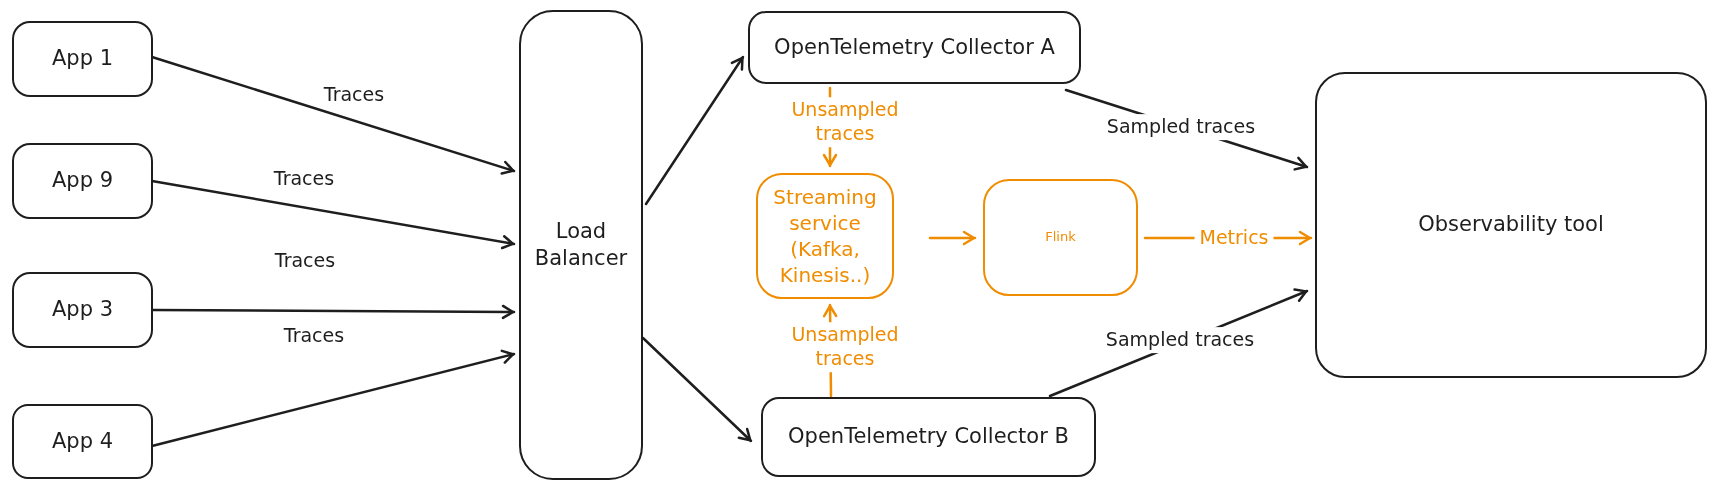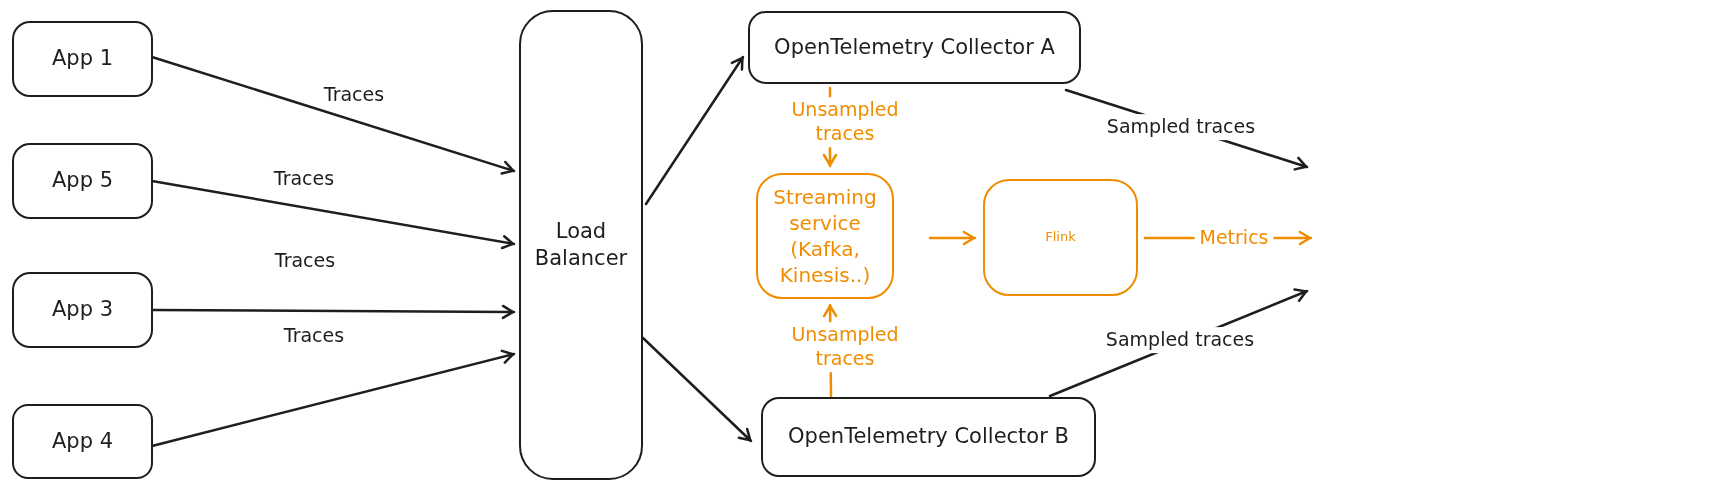--- a/index.html
+++ b/index.html
@@ -78,21 +78,21 @@
     <line class="edge o" x1="830" y1="88" x2="830" y2="166" marker-end="url(#arrow-o)"></line>
     <line class="edge o" x1="831" y1="396" x2="830" y2="305" marker-end="url(#arrow-o)"></line>
     <line class="edge o" x1="930" y1="238" x2="975" y2="238" marker-end="url(#arrow-o)"></line>
     <line class="edge o" x1="1145" y1="238" x2="1311" y2="238" marker-end="url(#arrow-o)"></line>
   </svg>
 
   <div class="node r18" style="left:12px;top:21px;width:141px;height:76px;">
     <span>App 1</span>
   </div>
   <div class="node r18" style="left:12px;top:143px;width:141px;height:76px;">
-    <span>App 5</span>
+    <span>App 9</span>
   </div>
   <div class="node r18" style="left:12px;top:272px;width:141px;height:76px;">
     <span>App 3</span>
   </div>
   <div class="node r18" style="left:12px;top:404px;width:141px;height:75px;border-radius:16px;">
     <span>App 4</span>
   </div>
 
   <div class="node r34" style="left:519px;top:10px;width:124px;height:470px;">
     <span style="width:100px;">Load Balancer</span>
@@ -105,20 +105,23 @@
     <span>OpenTelemetry Collector B</span>
   </div>
 
   <div class="node orange r26" style="left:756px;top:173px;width:138px;height:126px;font-size:20px;">
     <span style="width:158px;">Streaming service (Kafka, Kinesis..)</span>
   </div>
   <div class="node orange r26" style="left:983px;top:179px;width:155px;height:117px;font-size:13px;">
     <span>Flink</span>
   </div>
 
+  <div class="node r30" style="left:1315px;top:72px;width:392px;height:306px;">
+    <span>Observability tool</span>
+  </div>
 
   <div class="edge-label" style="left:354px;top:95px;background:transparent;">Traces</div>
   <div class="edge-label" style="left:304px;top:179px;background:transparent;">Traces</div>
   <div class="edge-label" style="left:305px;top:261px;background:transparent;">Traces</div>
   <div class="edge-label" style="left:314px;top:336px;background:transparent;">Traces</div>
 
   <div class="edge-label wrap orange" style="left:830px;top:122px;">Unsampled traces</div>
   <div class="edge-label wrap orange" style="left:830px;top:347px;">Unsampled traces</div>
 
   <div class="edge-label" style="left:1181px;top:127px;">Sampled traces</div>

